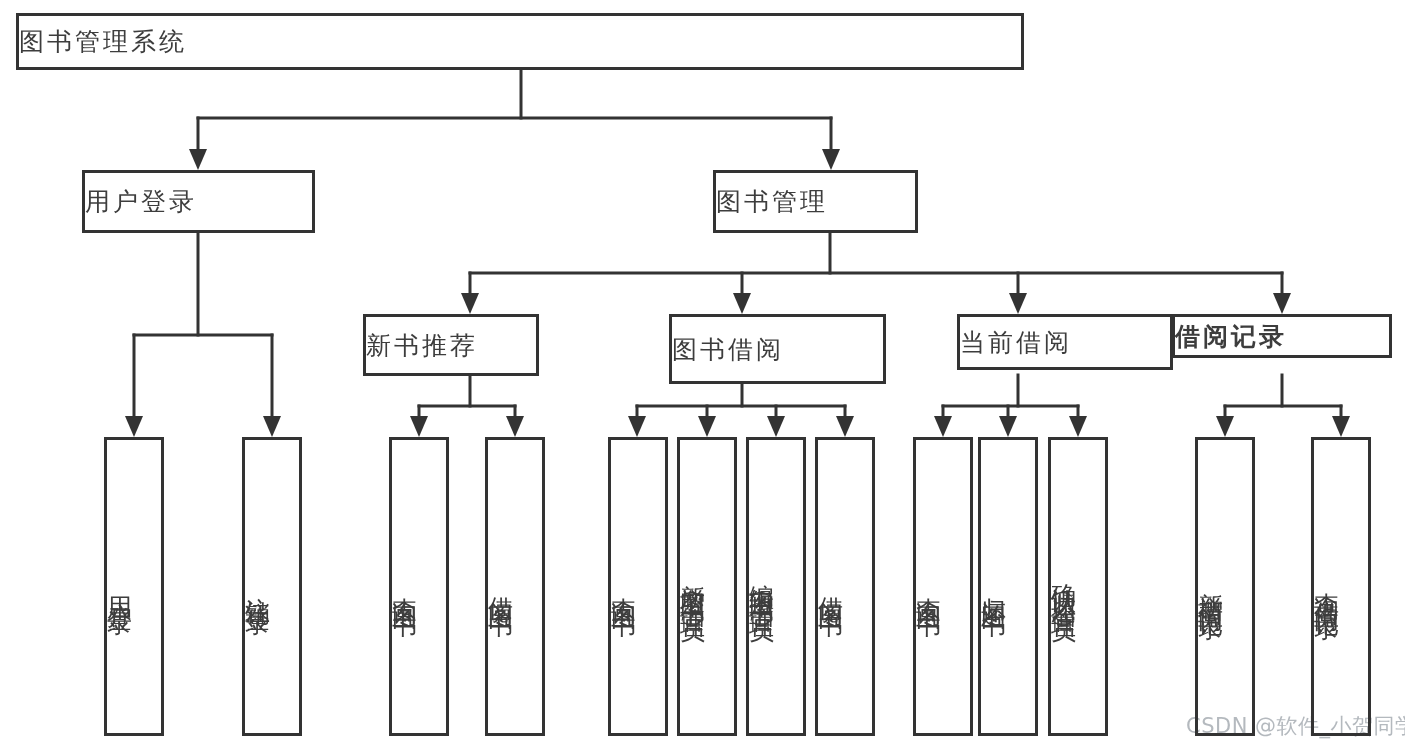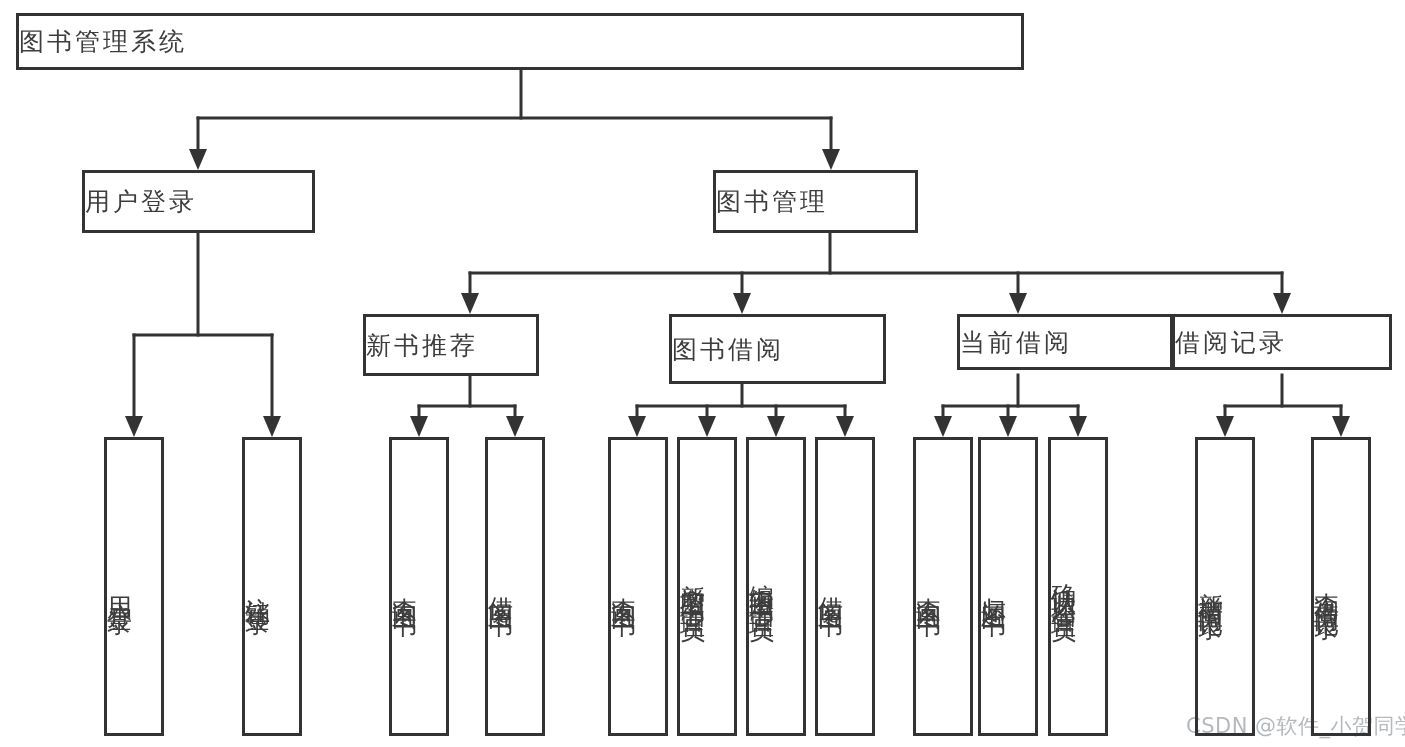--- a/index.html
+++ b/index.html
@@ -154,21 +154,21 @@
 
   <div class="box hbox" style="left:363px; top:314px; width:176px; height:62px;">
     <span>新书推荐</span>
   </div>
   <div class="box hbox" style="left:634px; top:314px; width:217px; height:70px;margin-left:35px;">
     <span>图书借阅</span>
   </div>
   <div class="box hbox" style="left:910px; top:314px; width:216px; height:56px;margin-left:47px;">
     <span>当前借阅</span>
   </div>
-  <div class="box hbox" style="left:1172px; top:314px; width:220px; height:56px;">
+  <div class="box hbox" style="left:1172px; top:314px; width:220px; height:44px;font-weight:bold;">
     <span>借阅记录</span>
   </div>
 
   <div class="box vbox" style="left:104px;">
     <span>用户登录</span>
   </div>
   <div class="box vbox" style="left:242px;">
     <span>注销登录</span>
   </div>
 

